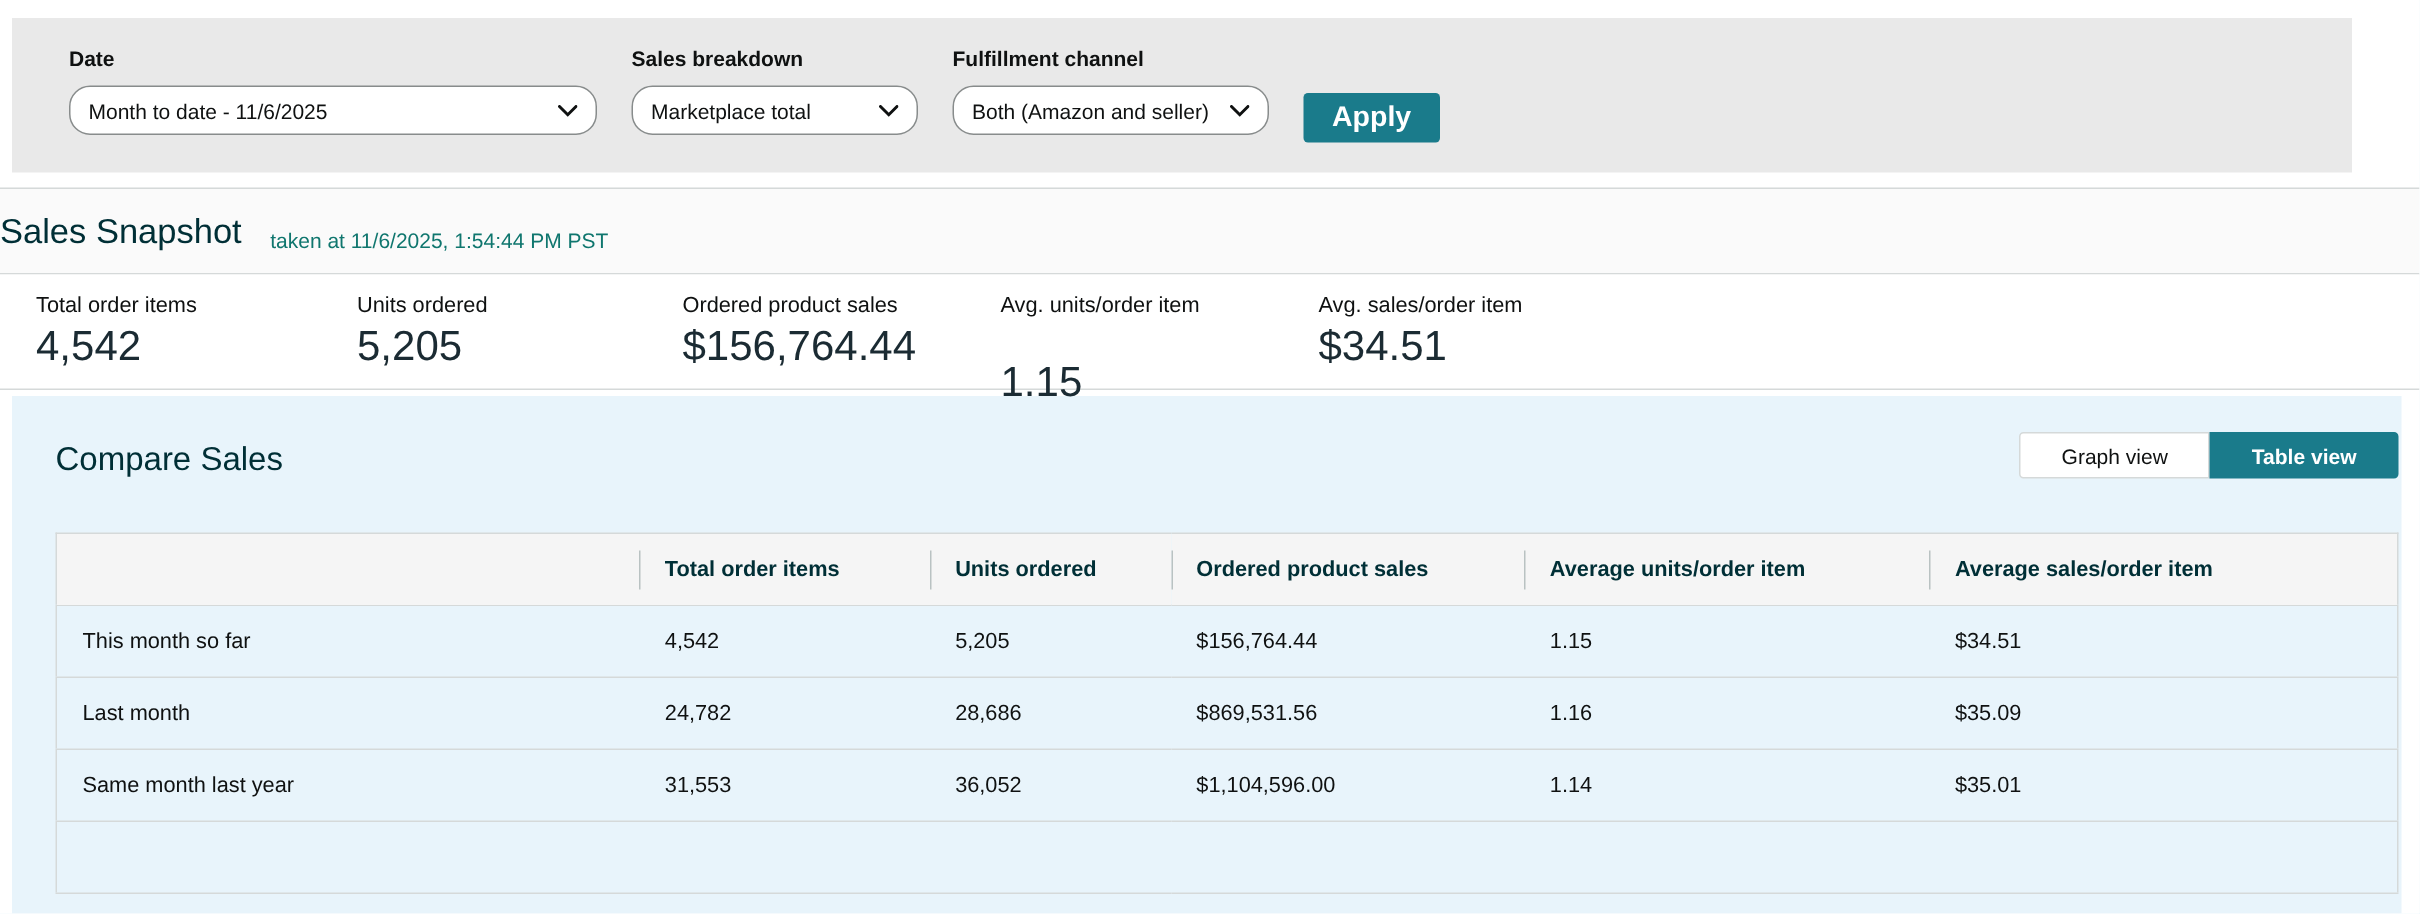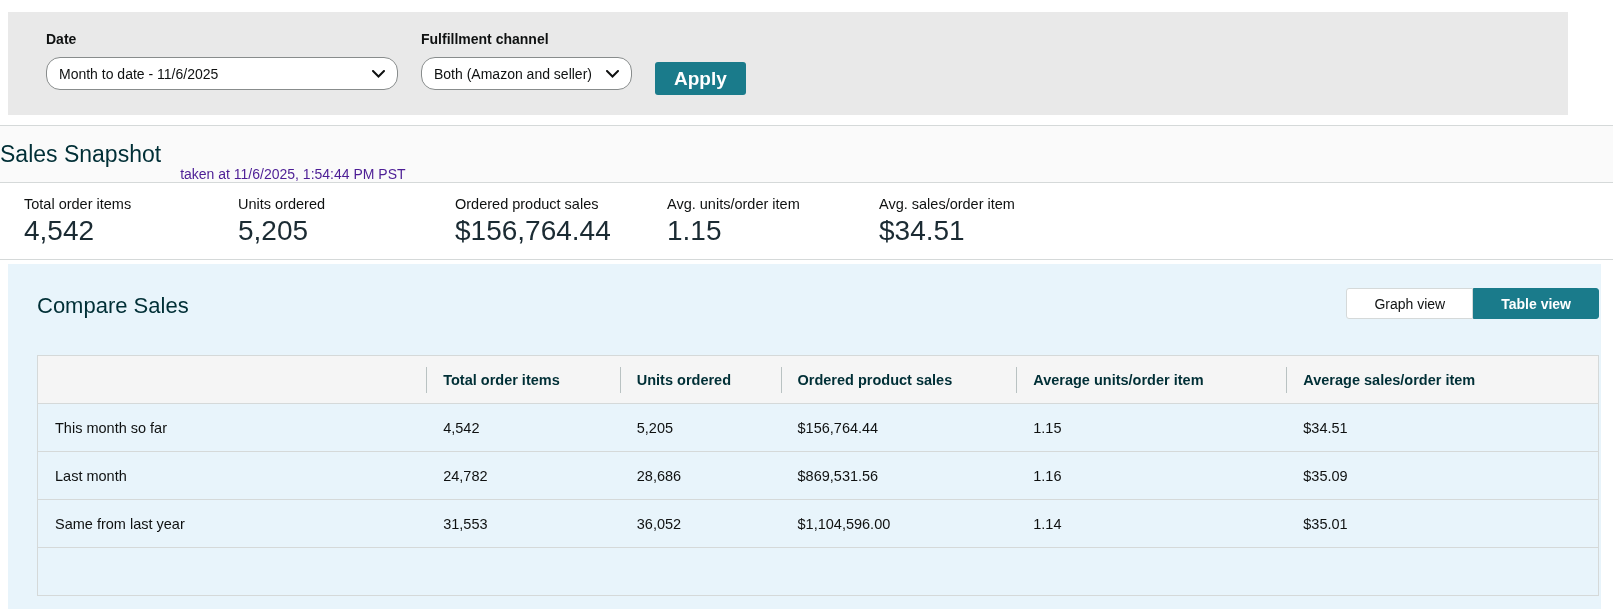--- a/index.html
+++ b/index.html
@@ -49,34 +49,34 @@
   
   .snapshot-band{
     margin-top:10px;
     height:58px;
     background:#fafafa;
     border-top:1px solid var(--border);
     border-bottom:1px solid var(--border);
     display:flex; align-items:center; gap:19px;
   }
   .snapshot-title{ font-size:23px; color:var(--dark); }
-  .snapshot-taken{ font-size:14px; color:#4c1d95; position:relative; top:20px; }
+  .snapshot-taken{ font-size:14px; color:#0f766e; position:relative; top:6px; }
 
   .stats-row{
     height:77px;
     border-bottom:1px solid var(--border);
     background:#fff;
     display:flex;
     padding:13px 0 0 24px;
   }
   .stat{ display:flex; flex-direction:column; }
   .stat:nth-child(1){ width:214px; }
   .stat:nth-child(2){ width:217px; }
   .stat:nth-child(3){ width:212px; }
-  .stat:nth-child(4){ width:212px; }
+  .stat:nth-child(4){ width:212px;gap:24px; }
   .stat-label{ font-size:14.5px; color:#0f1111; margin-bottom:3px; }
   .stat-value{ font-size:28px; color:#1b2b33; line-height:1.15; }
 
   
   .compare-section{
     margin:4px 12px 0 8px;
     width:1593px;
     height:345px;
     background:var(--blue-bg);
     padding:24px 2px 0 29px;
@@ -159,20 +159,31 @@
     <div class="select w-date">
       <span>Month to date - 11/6/2025</span>
       <span class="chev">
         <svg width="13" height="8" viewBox="0 0 13 8">
             <path d="M1 1l5.5 5.5L12 1" stroke="#0f1111" stroke-width="2" fill="none" stroke-linecap="round"></path>
           </svg>
       </span>
     </div>
   </div>
   <div class="filter-group">
+    <span class="filter-label">Sales breakdown</span>
+    <div class="select w-breakdown">
+      <span>Marketplace total</span>
+      <span class="chev">
+        <svg width="13" height="8" viewBox="0 0 13 8">
+            <path d="M1 1l5.5 5.5L12 1" stroke="#0f1111" stroke-width="2" fill="none" stroke-linecap="round"></path>
+          </svg>
+      </span>
+    </div>
+  </div>
+  <div class="filter-group">
     <span class="filter-label">Fulfillment channel</span>
     <div class="select w-channel">
       <span>Both (Amazon and seller)</span>
       <span class="chev">
         <svg width="13" height="8" viewBox="0 0 13 8">
             <path d="M1 1l5.5 5.5L12 1" stroke="#0f1111" stroke-width="2" fill="none" stroke-linecap="round"></path>
           </svg>
       </span>
     </div>
   </div>
@@ -246,21 +257,21 @@
       </tr>
       <tr>
         <td class="row-label-cell">Last month</td>
         <td class="cell-val">24,782</td>
         <td class="cell-val">28,686</td>
         <td class="cell-val">$869,531.56</td>
         <td class="cell-val">1.16</td>
         <td class="cell-val">$35.09</td>
       </tr>
       <tr>
-        <td class="row-label-cell">Same from last year</td>
+        <td class="row-label-cell">Same month last year</td>
         <td class="cell-val">31,553</td>
         <td class="cell-val">36,052</td>
         <td class="cell-val">$1,104,596.00</td>
         <td class="cell-val">1.14</td>
         <td class="cell-val">$35.01</td>
       </tr>
       <tr>
         <td></td>
           <td></td>
           <td></td>

